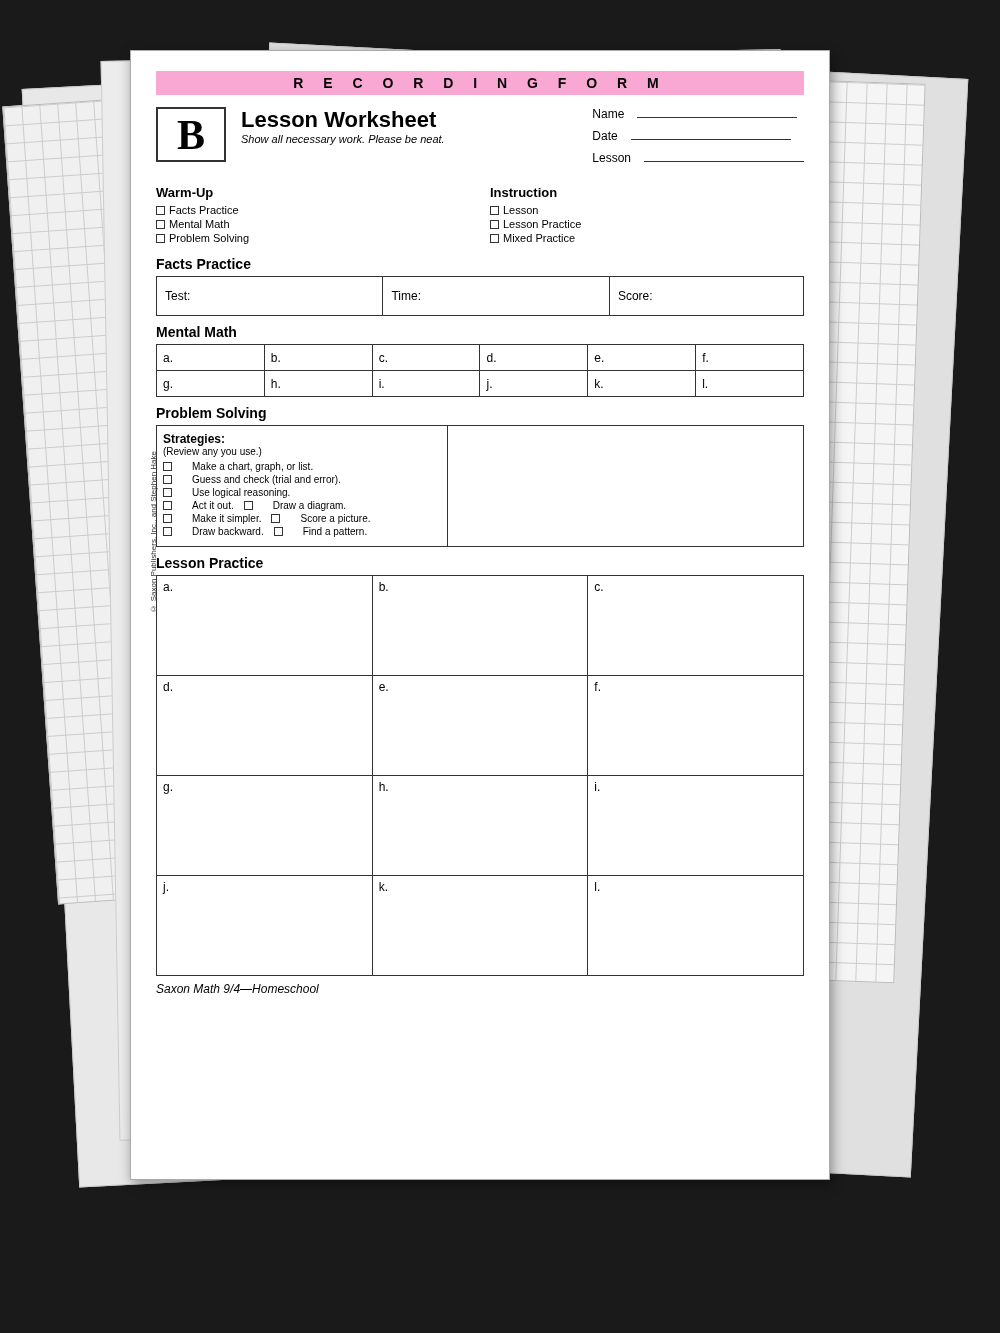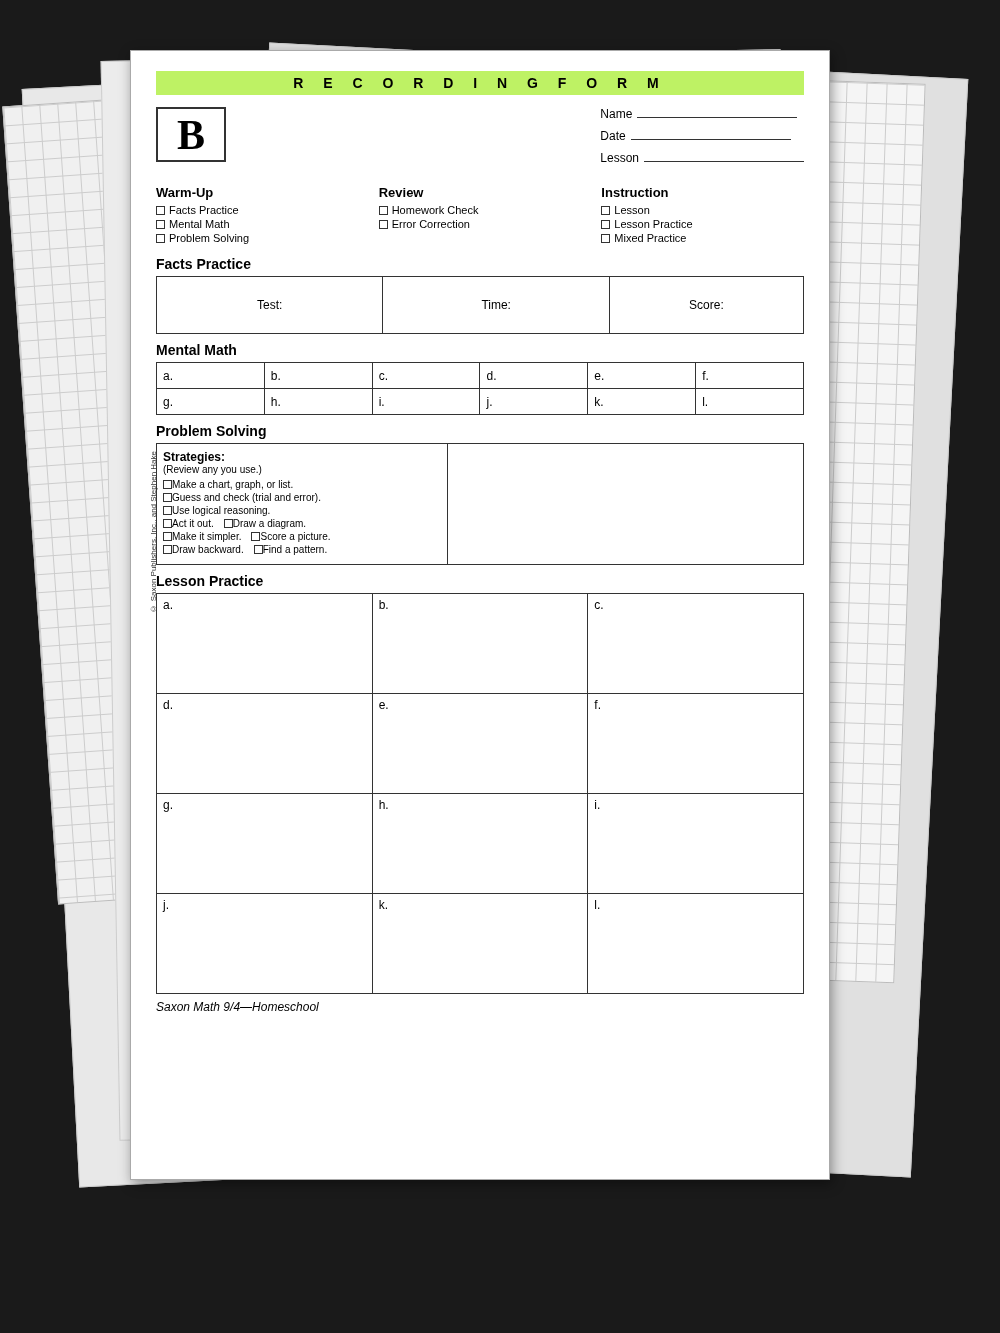--- a/index.html
+++ b/index.html
@@ -95,21 +95,21 @@
       width: 700px;
       height: 1130px;
       background: #ffffff;
       border: 1px solid #aaa;
       box-shadow: 2px 4px 12px rgba(0,0,0,0.4);
       padding: 20px 25px;
     }
 
     
     .recording-header {
-      background: #bef264;
+      background: #f9a8d4;
       text-align: center;
       padding: 4px 10px;
       margin-bottom: 12px;
       letter-spacing: 8px;
       font-size: 14px;
       font-weight: bold;
       font-family: Arial, sans-serif;
     }
 
     .title-row {
@@ -151,21 +151,21 @@
       margin-left: auto;
       text-align: left;
       font-size: 12px;
       font-family: Arial, sans-serif;
     }
 
     .name-fields div {
       margin-bottom: 8px;
       display: flex;
       align-items: baseline;
-      gap: 5px;
+      gap: 13px;
     }
 
     .name-fields span {
       font-weight: normal;
     }
 
     .name-line {
       border-bottom: 1px solid #333;
       width: 160px;
       display: inline-block;
@@ -215,25 +215,24 @@
     }
 
     .facts-table {
       width: 100%;
       border-collapse: collapse;
       margin-bottom: 8px;
     }
 
     .facts-table td {
       border: 1px solid #333;
-      padding: 21px 8px;
+      padding: 12px 8px;
       font-size: 12px;
       font-family: Arial, sans-serif;
       height: 24px;
-      text-align: center;
     }
 
     .facts-table td:first-child {
       width: 35%;
     }
     .facts-table td:nth-child(2) {
       width: 35%;
     }
     .facts-table td:last-child {
       width: 30%;
@@ -277,21 +276,21 @@
 
     .strategies-sub {
       font-size: 10px;
       font-family: Arial, sans-serif;
       margin-bottom: 4px;
     }
 
     .strategy-item {
       display: flex;
       align-items: center;
-      gap: 0;
+      gap: 20px;
       font-size: 10px;
       font-family: Arial, sans-serif;
       margin-bottom: 2px;
     }
 
     .strategy-row {
       display: flex;
       gap: 10px;
     }
 
@@ -349,20 +348,24 @@
   <div class="paper-mid"></div>
 
   <div class="main-paper">
 
     <div class="copyright-text">© Saxon Publishers, Inc., and Stephen Hake</div>
 
     <div class="recording-header">R E C O R D I N G   F O R M</div>
 
     <div class="title-row">
       <div class="letter-box">B</div>
+      <div class="title-text">
+        <h1>Lesson Worksheet</h1>
+        <p>Show all necessary work. Please be neat.</p>
+      </div>
       <div class="name-fields">
         <div>
           <span>Name</span>
           <span class="name-line"></span>
         </div>
         <div>
           <span>Date</span>
           <span class="name-line"></span>
         </div>
         <div>
@@ -379,31 +382,20 @@
           <span class="checkbox"></span>
           <span>Facts Practice</span>
         </div>
         <div class="checkbox-item">
           <span class="checkbox"></span>
           <span>Mental Math</span>
         </div>
         <div class="checkbox-item">
           <span class="checkbox"></span>
           <span>Problem Solving</span>
-        </div>
-      </div>
-      <div class="section-col">
-        <div class="section-title">Review</div>
-        <div class="checkbox-item">
-          <span class="checkbox"></span>
-          <span>Homework Check</span>
-        </div>
-        <div class="checkbox-item">
-          <span class="checkbox"></span>
-          <span>Error Correction</span>
         </div>
       </div>
       <div class="section-col">
         <div class="section-title">Instruction</div>
         <div class="checkbox-item">
           <span class="checkbox"></span>
           <span>Lesson</span>
         </div>
         <div class="checkbox-item">
           <span class="checkbox"></span>

